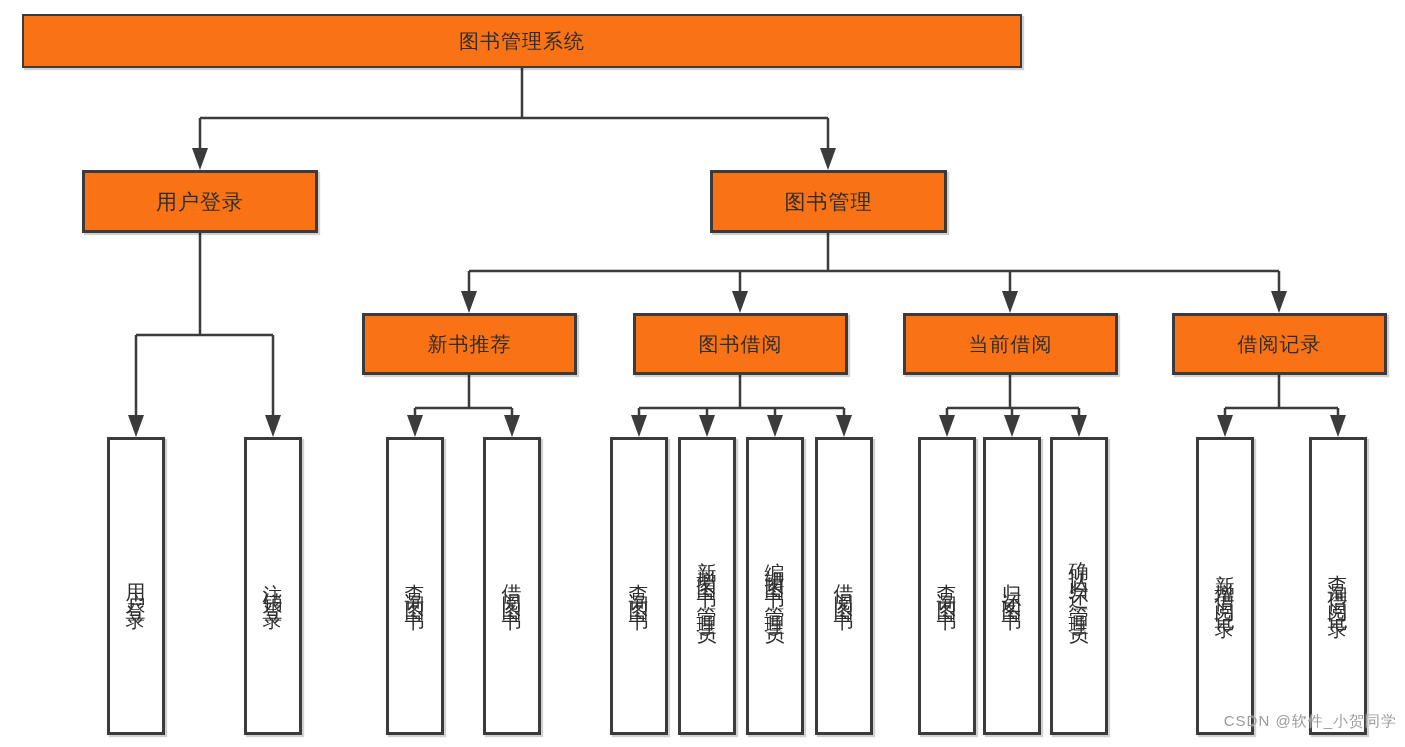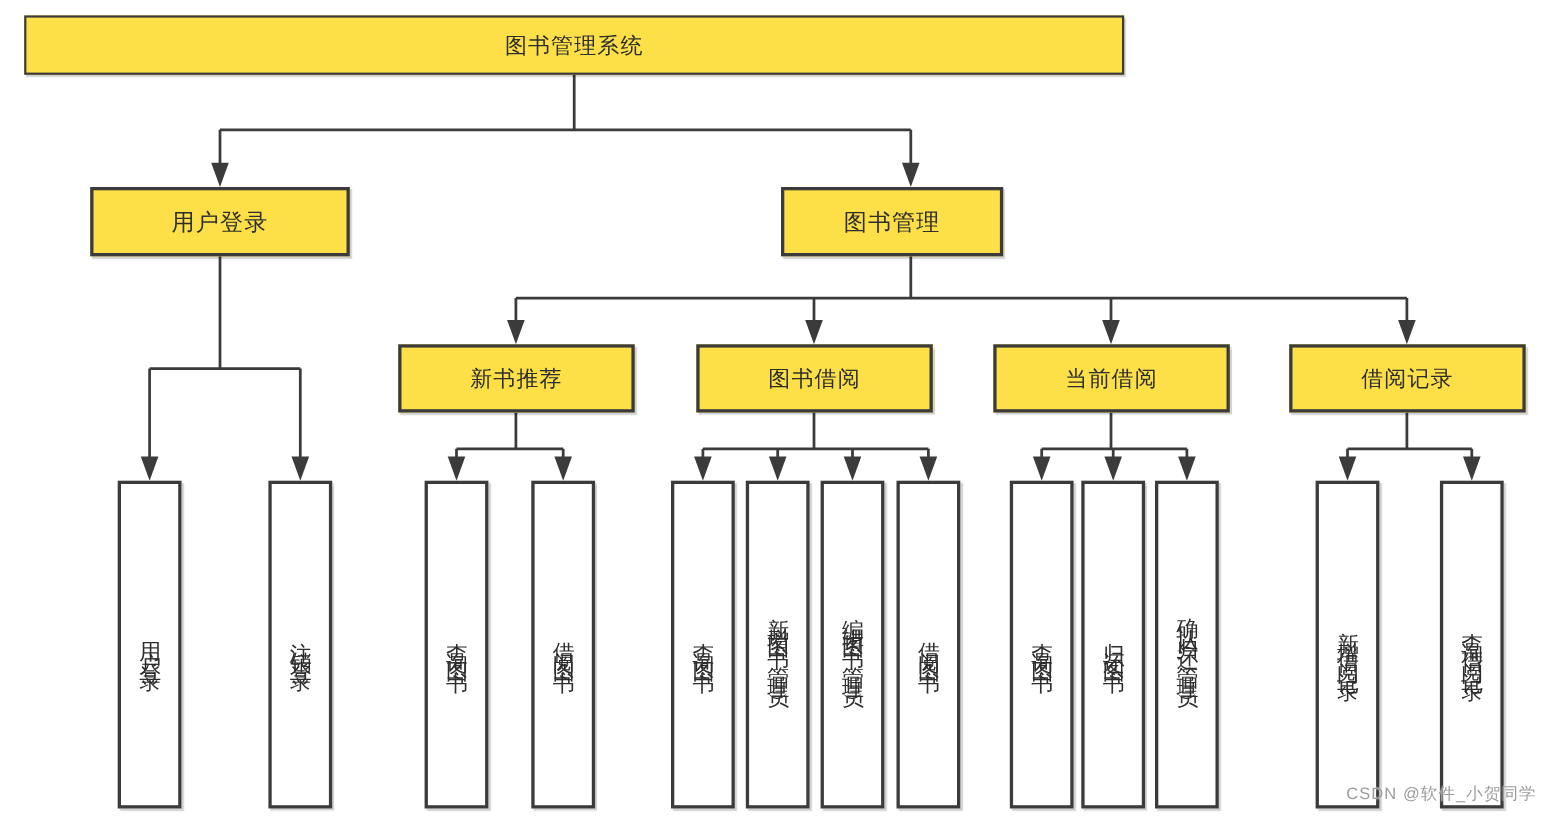--- a/index.html
+++ b/index.html
@@ -18,21 +18,21 @@
   }
   #connector-layer {
     position: absolute;
     left: 0; top: 0;
     width: 1405px;
     height: 747px;
   }
   .node {
     position: absolute;
     box-sizing: border-box;
-    background: #fde047;
+    background: #f97316;
     border: 3px solid #3b3b3b;
     display: flex;
     align-items: center;
     justify-content: center;
     box-shadow: 2px 2px 1px rgba(0,0,0,0.18);
     font-size: 21px;
     letter-spacing: 1px;
     color: #2d2d2d;
     white-space: nowrap;
   }
@@ -119,21 +119,21 @@
       <polygon points="1012,437 1004,415 1020,415"></polygon>
       <polygon points="1079,437 1071,415 1087,415"></polygon>
       <polygon points="1225,437 1217,415 1233,415"></polygon>
       <polygon points="1338,437 1330,415 1346,415"></polygon>
     </g>
   </svg>
 
   <div class="node root">图书管理系统</div>
 
   <div class="node lvl2" style="left:82px; width:236px;">用户登录</div>
-  <div class="node lvl2" style="left:710px; width:202px;">图书管理</div>
+  <div class="node lvl2" style="left:710px; width:237px;">图书管理</div>
 
   <div class="node lvl3" style="left:633px;">图书借阅</div>
   <div class="node lvl3" style="left:362px;">新书推荐</div>
   <div class="node lvl3" style="left:1172px;">借阅记录</div>
   <div class="node lvl3" style="left:903px;">当前借阅</div>
 
   <div class="leaf" style="left:107px;">
     <span>用户登录</span>
   </div>
   <div class="leaf" style="left:244px;">

